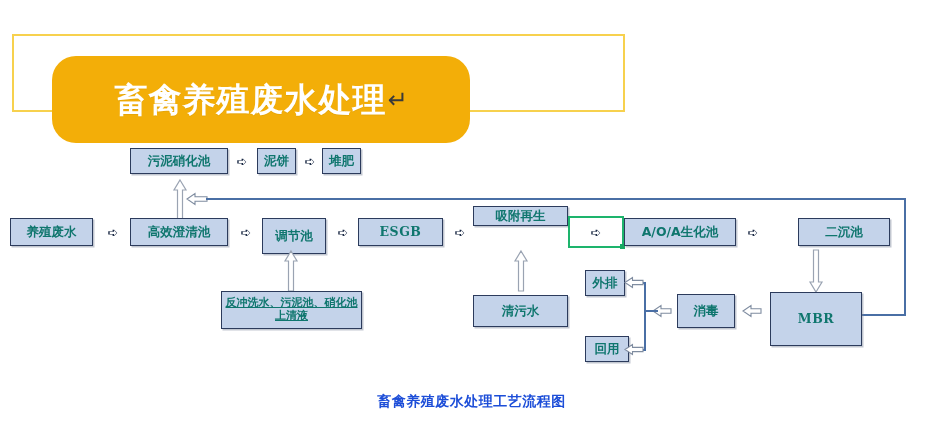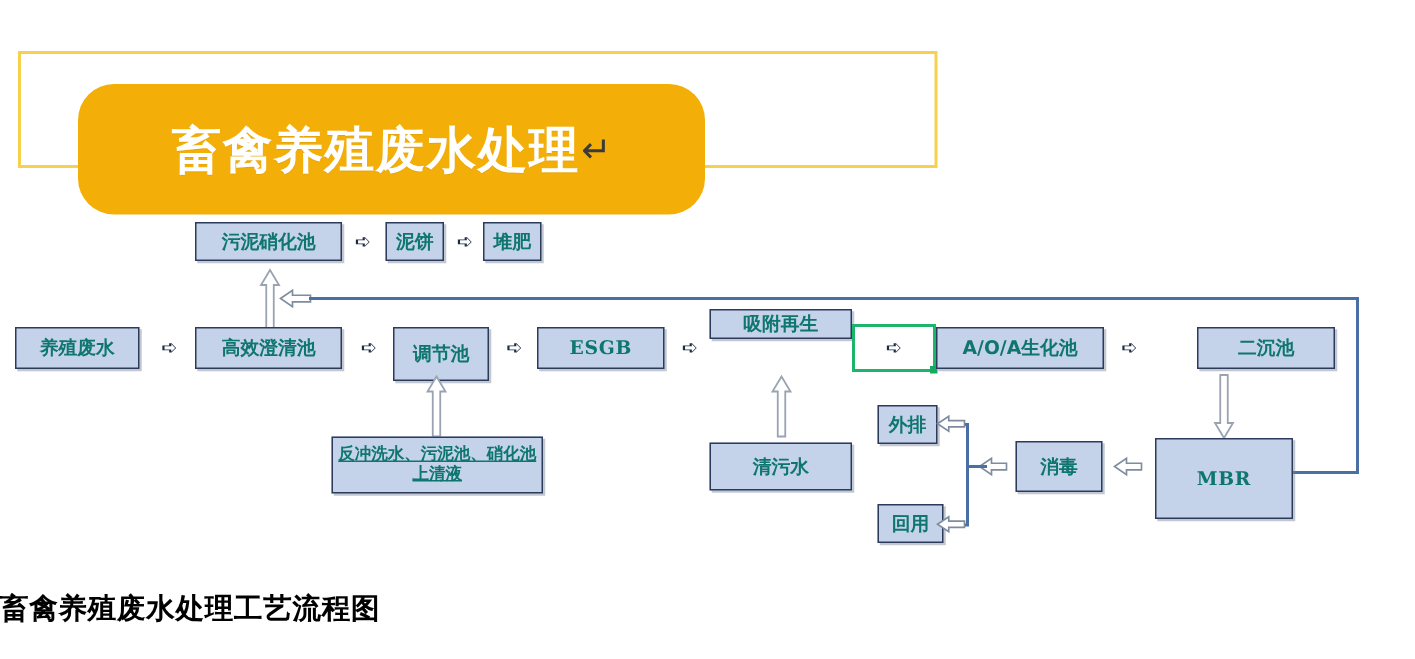--- a/index.html
+++ b/index.html
@@ -38,22 +38,22 @@
   .line{position:absolute;background:#4a6fa5;}
   .line.h{height:1.6px;}
   .line.v{width:1.6px;}
 
   
   #sel-arrow{position:absolute;background:#ffffff;border:2.5px solid #1db46c;
         box-sizing:border-box;display:flex;align-items:center;justify-content:center;}
   #sel-handle{position:absolute;width:5px;height:5px;background:#17a862;}
 
   
-  #caption{position:absolute;width:100%;color:#000000;
-        font-size:19px;font-weight:bold;letter-spacing:.5px;}
+  #caption{position:absolute;width:100%;text-align:center;color:#1d4ed8;
+        font-size:14px;font-weight:bold;letter-spacing:.5px;}
 </style>
 </head>
 <body>
 
 <div id="title-outline"></div>
 <div id="title-banner">
   <span id="title-text">畜禽养殖废水处理</span>
   <span id="title-return">↵</span>
 </div>
 

